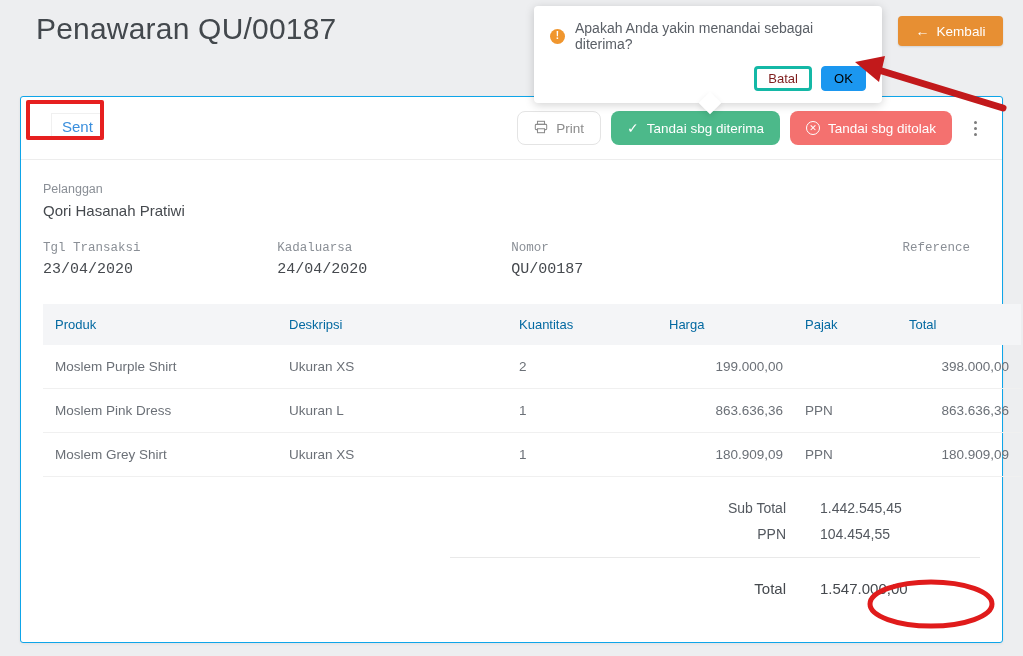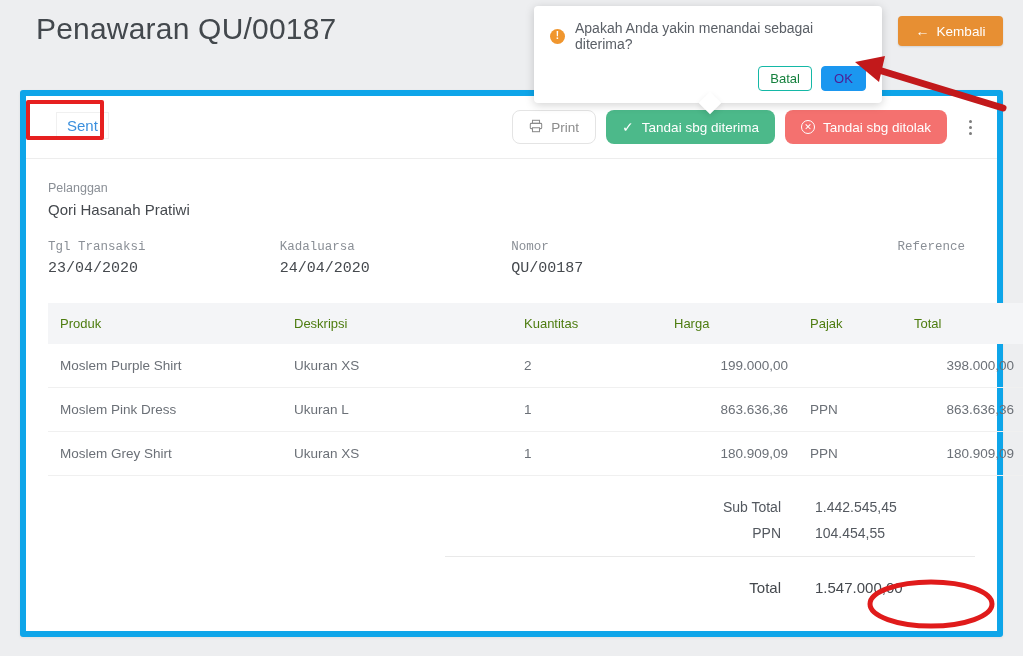--- a/index.html
+++ b/index.html
@@ -37,24 +37,24 @@
     display: flex; align-items: center; justify-content: center;
     gap: 7px;
     cursor: pointer;
     box-shadow: 0 1px 2px rgba(0,0,0,.12);
   }
   .back-btn .arrow-left { display: inline-block; line-height: 1; font-size: 14px; }
 
   
   .card {
     position: absolute;
-    left: 20px; top: 90px;
+    left: 20px; top: 96px;
     width: 983px; height: 547px;
     background: #ffffff;
-    border: 6px solid #0ea5e9;
+    border: 1px solid #0ea5e9;
     border-radius: 3px;
     box-shadow: 0 1px 3px rgba(0,0,0,.06);
   }
 
   
   .toolbar {
     position: relative;
     height: 63px;
     border-bottom: 1px solid #ededed;
     display: flex;
@@ -150,21 +150,21 @@
   
   table.items {
     width: 100%;
     border-collapse: collapse;
     table-layout: fixed;
   }
   table.items thead th {
     background: #f4f5f7;
     font-weight: 400;
     font-size: 13px;
-    color: #4d7c0f;
+    color: #0369a1;
     padding: 13px 8px;
     text-align: left;
   }
   table.items tbody td {
     font-size: 13.5px;
     padding: 14px 8px;
     border-bottom: 1px solid #f0f0f0;
     color: #6b7077;
   }
   table.items tbody tr:first-child td { border-top: none; }
@@ -239,22 +239,22 @@
   .pop-btn {
     height: 25px;
     min-width: 45px;
     border-radius: 4px;
     font-size: 13px;
     font-family: "Liberation Sans", sans-serif;
     cursor: pointer;
     display: inline-flex; align-items: center; justify-content: center;
     padding: 0 11px;
   }
-  .pop-cancel { background: #fff; border: 1px solid #14b8a6; color: #15803d; }
-  .pop-ok { background: #1b97f0; border: 1px solid #1b97f0; color: #4c1d95; }
+  .pop-cancel { background: #fff; border: 3px solid #14b8a6; color: #7f1d1d; }
+  .pop-ok { background: #1b97f0; border: 1px solid #1b97f0; color: #000000; }
 
   
   .annot-layer {
     position: absolute; left: 0; top: 0;
     width: 1023px; height: 656px;
     pointer-events: none;
     z-index: 50;
   }
 </style>
 </head>

